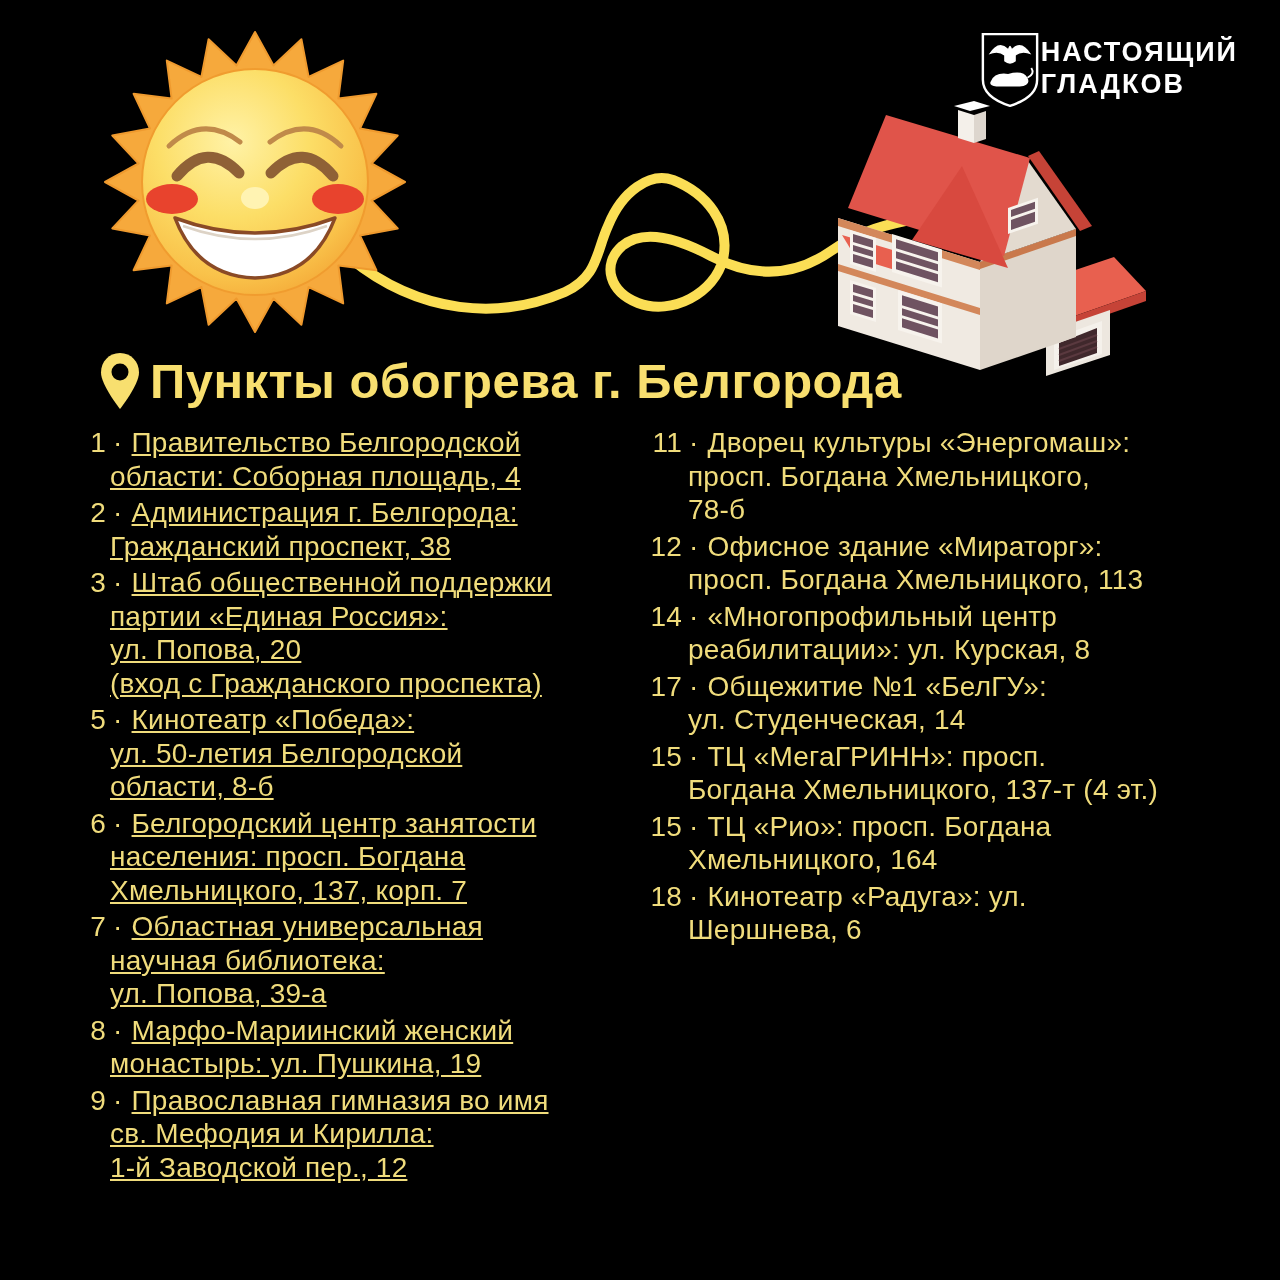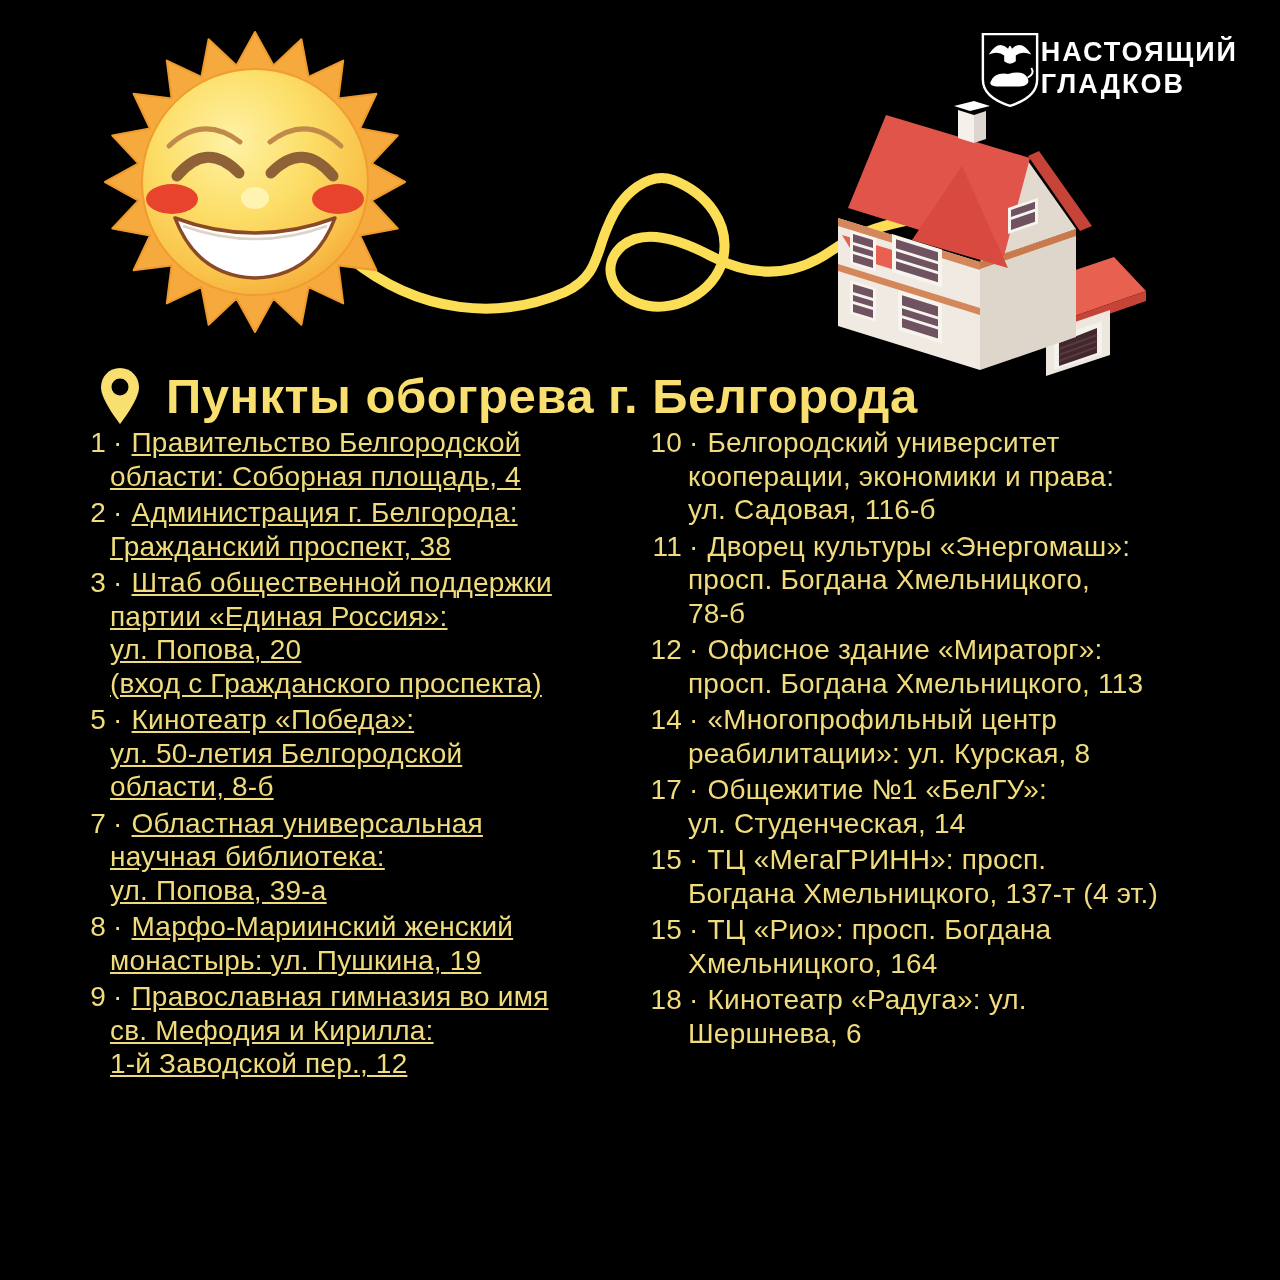--- a/index.html
+++ b/index.html
@@ -17,21 +17,21 @@
   
   .squiggle{position:absolute;left:0;top:0;width:1280px;height:500px;}
   
   .sun{position:absolute;left:103px;top:30px;width:304px;height:304px;}
   
   .house{position:absolute;left:808px;top:58px;width:340px;height:335px;}
   
   .title-row{position:absolute;left:100px;top:352px;display:flex;align-items:center;gap:10px;}
   .pin{width:40px;height:58px;flex:0 0 auto;}
   .title-row h1{
-    margin:16px;color:#F8DF6F;font-size:49px;font-weight:800;
+    margin:0;color:#F8DF6F;font-size:49px;font-weight:800;
     letter-spacing:0.5px;white-space:nowrap;
   }
   
   .list{position:absolute;left:86px;top:426px;width:1130px;display:flex;}
   .col{color:#F0DC7C;font-size:28px;line-height:33.5px;letter-spacing:0.2px;}
   .col1{width:562px;}
   .col2{width:568px;}
   .item{margin:0 0 3px 0;}
   .col1 .item{padding-left:24px;text-indent:-24px;text-decoration:underline;}
   .col2 .item{padding-left:40px;text-indent:-40px;}
@@ -178,33 +178,33 @@
 области: Соборная площадь, 4</span></div>
         <div class="item"><span class="num">2</span><span class="dot">·</span><span class="txt">Администрация г. Белгорода:
 Гражданский проспект, 38</span></div>
         <div class="item"><span class="num">3</span><span class="dot">·</span><span class="txt">Штаб общественной поддержки
 партии «Единая Россия»:
 ул. Попова, 20
 (вход с Гражданского проспекта)</span></div>
         <div class="item"><span class="num">5</span><span class="dot">·</span><span class="txt">Кинотеатр «Победа»:
 ул. 50-летия Белгородской
 области, 8-б</span></div>
+        <div class="item"><span class="num">6</span><span class="dot">·</span><span class="txt">Белгородский центр занятости
+населения: просп. Богдана
+Хмельницкого, 137, корп. 7</span></div>
         <div class="item"><span class="num">7</span><span class="dot">·</span><span class="txt">Областная универсальная
 научная библиотека:
 ул. Попова, 39-а</span></div>
         <div class="item"><span class="num">8</span><span class="dot">·</span><span class="txt">Марфо-Мариинский женский
 монастырь: ул. Пушкина, 19</span></div>
         <div class="item"><span class="num">9</span><span class="dot">·</span><span class="txt">Православная гимназия во имя
 св. Мефодия и Кирилла:
 1-й Заводской пер., 12</span></div>
       </div>
     <div class="col col2">
-        <div class="item"><span class="num">10</span><span class="dot">·</span><span class="txt">Белгородский университет
-кооперации, экономики и права:
-ул. Садовая, 116-б</span></div>
         <div class="item"><span class="num">11</span><span class="dot">·</span><span class="txt">Дворец культуры «Энергомаш»:
 просп. Богдана Хмельницкого,
 78-б</span></div>
         <div class="item"><span class="num">12</span><span class="dot">·</span><span class="txt">Офисное здание «Мираторг»:
 просп. Богдана Хмельницкого, 113</span></div>
         <div class="item"><span class="num">14</span><span class="dot">·</span><span class="txt">«Многопрофильный центр
 реабилитации»: ул. Курская, 8</span></div>
         <div class="item"><span class="num">17</span><span class="dot">·</span><span class="txt">Общежитие №1 «БелГУ»:
 ул. Студенческая, 14</span></div>
         <div class="item"><span class="num">15</span><span class="dot">·</span><span class="txt">ТЦ «МегаГРИНН»: просп.

